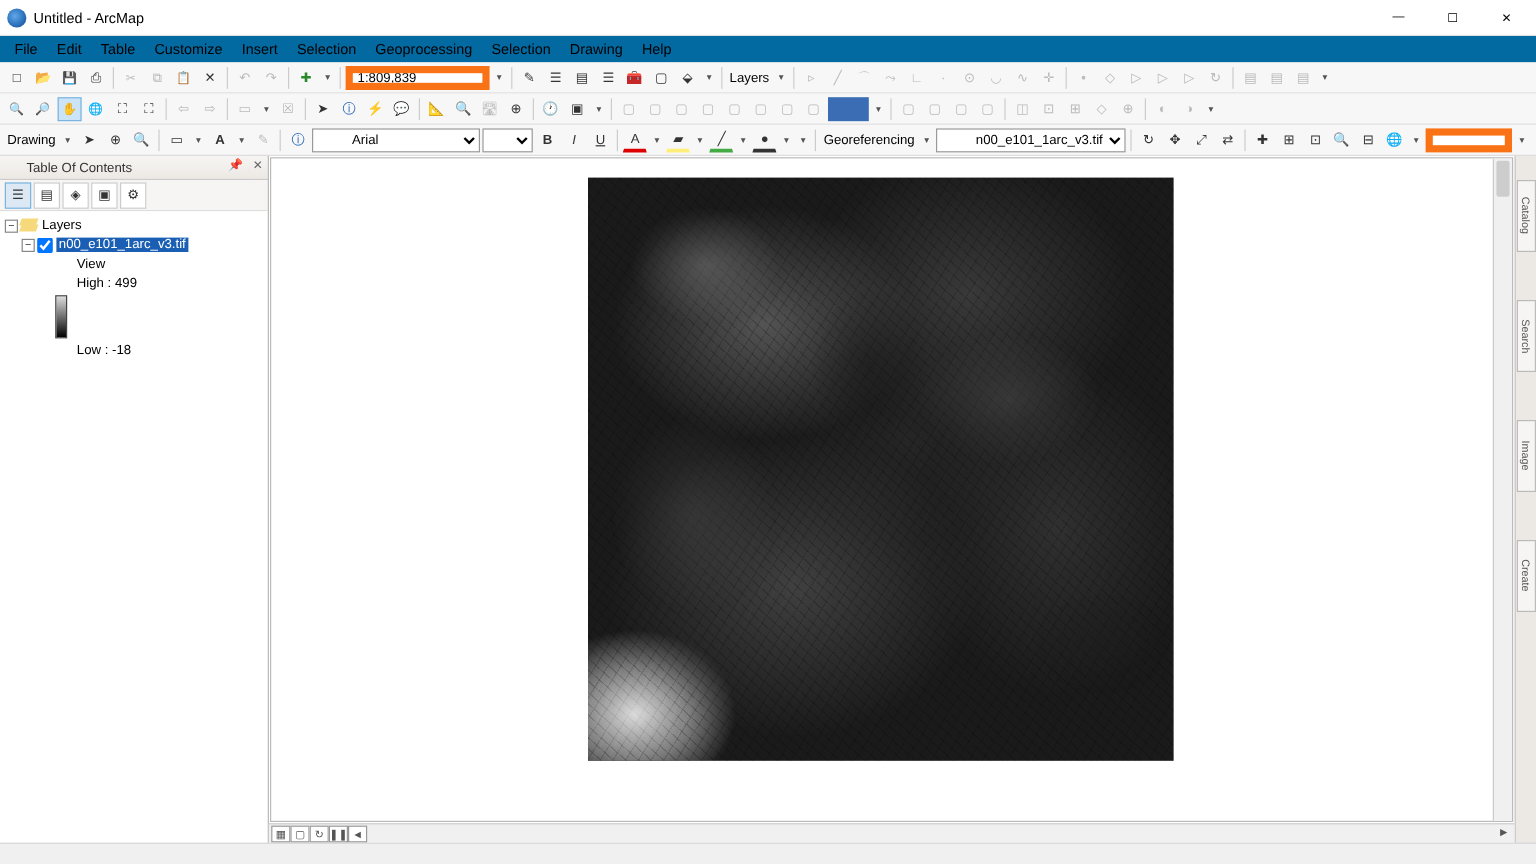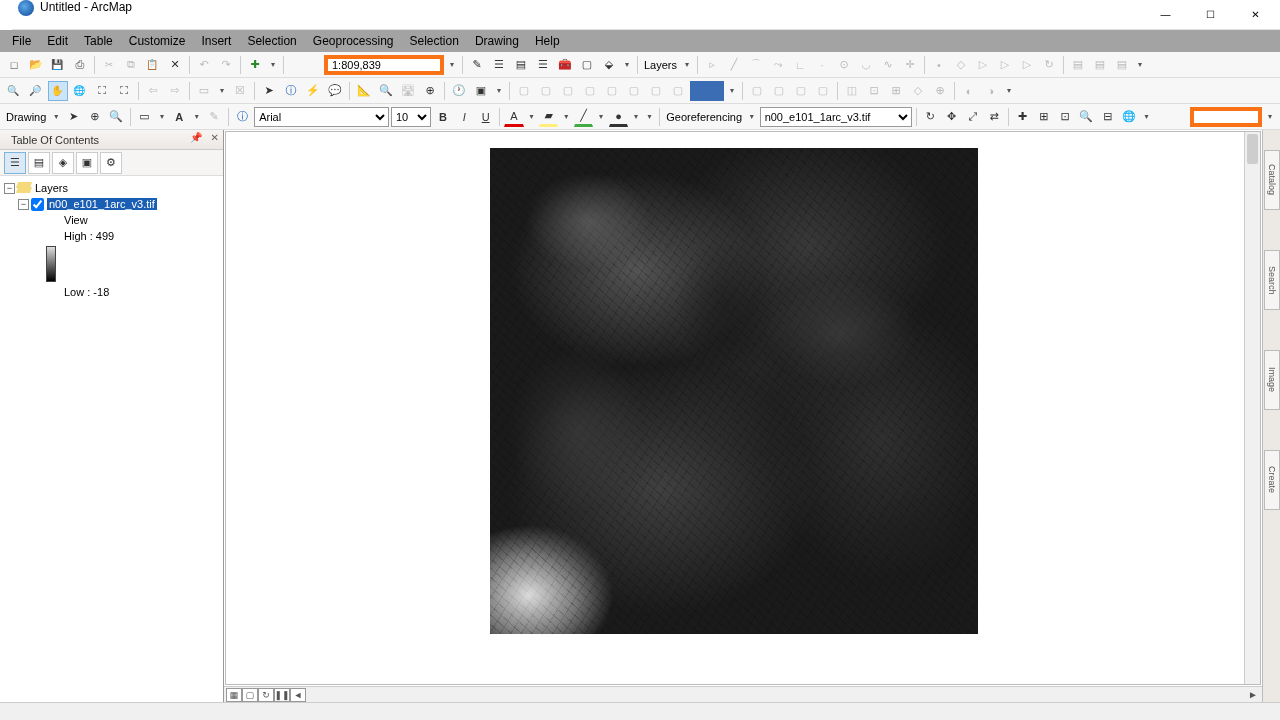--- a/index.html
+++ b/index.html
@@ -1,39 +1,39 @@
 <!DOCTYPE html>
 <html><head>
 <meta charset="utf-8">
 <style>
 * { box-sizing: border-box; margin: 0; padding: 0; font-family: "Segoe UI", Tahoma, sans-serif; font-size: 11px; }
 html, body { width: 1280px; height: 720px; overflow: hidden; background: #fff; }
 
-.titlebar { height: 30px; background: #fff; display: flex; padding: 0 2px; border-bottom: 1px solid #e0e0e0; margin-left: 12px; }
+.titlebar { height: 30px; background: #fff; display: flex; align-items: center; padding: 0 2px; border-bottom: 1px solid #e0e0e0; }
 .titlebar .app-icon { width: 16px; height: 16px; margin: 0 6px 0 4px; background: radial-gradient(circle at 40% 40%, #5fa8e8 0%, #2a6db8 60%, #1a4a85 100%); border-radius: 50%; position: relative; }
 .titlebar .title-text { flex: 1; color: #000; font-size: 12px; }
 .titlebar .win-controls { display: flex; }
 .titlebar .win-controls div { width: 45px; height: 28px; display: flex; align-items: center; justify-content: center; color: #000; font-size: 10px; }
 
-.menubar { height: 22px; display: flex; align-items: center; padding: 0 4px; background: #a3a3a3; }
+.menubar { height: 22px; display: flex; align-items: center; padding: 0 4px; background: #0369a1; }
 .menubar span { padding: 3px 8px; color: #000; font-size: 12px; }
 
 .toolbar-row { height: 26px; display: flex; align-items: center; padding: 0 4px; background: #f7f7f7; border-bottom: 1px solid #ddd; gap: 2px; position: relative; }
 .tb-btn { width: 20px; height: 20px; display: flex; align-items: center; justify-content: center; border: 1px solid transparent; background: #f7f7f7; color: #333; font-size: 11px; cursor: default; }
 .tb-btn.active { background: #cce4f7; border: 1px solid #7ab5e0; }
 .tb-btn.disabled { color: #bbb; }
 .tb-sep { width: 1px; height: 18px; background: #ccc; margin: 0 2px; }
-.tb-input { height: 20px; border: 4px solid #f97316; background: #fff; padding: 0 4px; font-size: 11px; margin-left: 36px; }
+.tb-input { height: 20px; border: 6px solid #f97316; background: #fff; padding: 0 4px; font-size: 11px; }
 .tb-drop { width: 12px; height: 20px; display:flex; align-items:center; justify-content:center; color:#555; font-size:8px;}
-.toolbar-row select { height: 20px; border: 1px solid #999; background: #fff; font-size: 11px; }
+.toolbar-row select { height: 20px; border: 1px solid #999; background: #fff; font-size: 11px; padding-left: 28px; }
 .editor-label { font-size:11px; color:#000; padding:0 2px;}
 
 .main-area { display: flex; height: 572px; }
 .toc-panel { width: 224px; border-right: 1px solid #999; display: flex; flex-direction: column; background: #f7f5f3; }
-.toc-header { height: 20px; background: linear-gradient(#f7f5f3,#ece8e4); border-bottom: 1px solid #ccc; display: flex; align-items: center; padding: 0 11px; color: #333; position:relative;}
+.toc-header { height: 20px; background: linear-gradient(#f7f5f3,#ece8e4); border-bottom: 1px solid #ccc; display: flex; align-items: center; padding: 0 22px; color: #333; position:relative;}
 .toc-header .pin, .toc-header .close { position: absolute; right: 4px; top: 2px; font-size: 10px; color: #666; }
 .toc-header .pin { right: 20px; }
 .toc-btns { height: 26px; display: flex; align-items: center; padding: 2px 4px; gap: 2px; background:#f7f5f3; border-bottom:1px solid #ddd;}
 .toc-btns .tb-btn { width: 22px; height: 22px; border:1px solid #ccc; background:#fff;}
 .toc-btns .tb-btn.active { background:#dce8f4; border-color:#7ab5e0;}
 .toc-tree { flex: 1; background: #fff; padding: 4px 4px; overflow: auto; }
 .tree-row { display: flex; align-items: center; height: 16px; white-space: nowrap; }
 .expander { width: 11px; height: 11px; border: 1px solid #888; display: inline-flex; align-items:center; justify-content:center; font-size:9px; line-height:1; margin-right:2px; background:#fff; color:#333;}
 .layers-icon { width:14px; height:12px; margin-right:4px; display:inline-block; position:relative;}
 .layers-icon::before{content:"";position:absolute;left:0;top:0;width:14px;height:6px;background:#f5d97b;transform:skewX(-20deg);}

